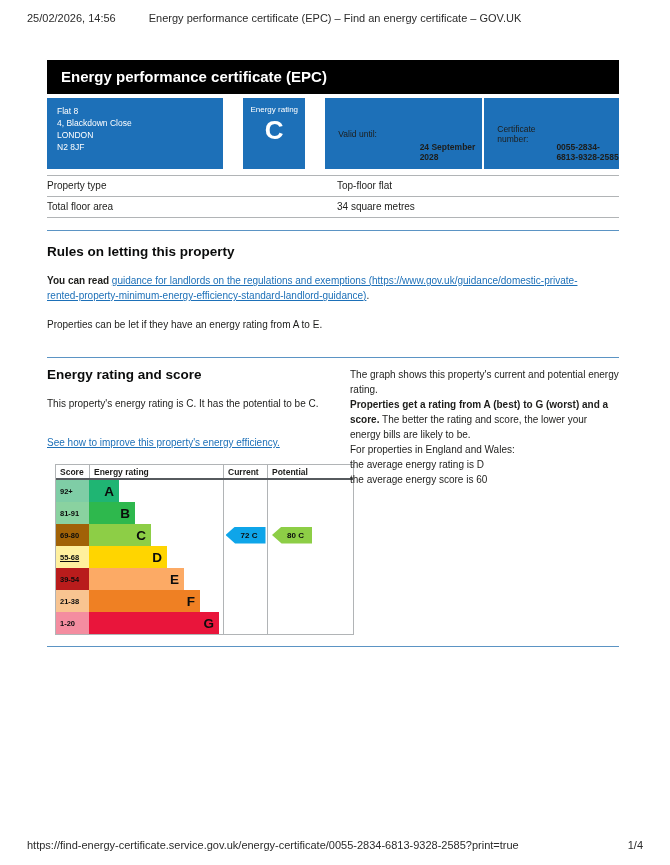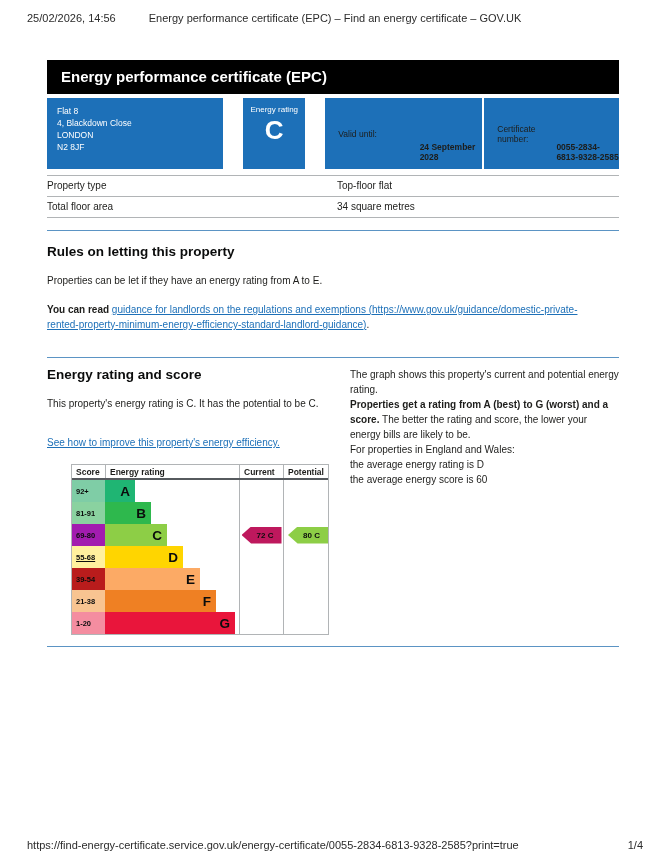--- a/index.html
+++ b/index.html
@@ -42,21 +42,21 @@
   .bold { font-weight:bold; }
 
   .two-col { display:flex; margin-top:9px; }
   .col-left { width:272px; }
   .col-right { margin-left:31px; width:269px; }
   .col-right p.body-text { margin-top:0; }
   .col-right p + p { margin-top:15px; }
   .improve-link { display:inline-block; margin-top:24px; font-size:10px; line-height:1.5; }
 
   
-  .epc-chart { margin-top:14px; margin-left:24px; width:258px; border:1px solid #b1b4b6; font-size:8.5px; }
+  .epc-chart { margin-top:14px; margin-left:8px; width:299px; border:1px solid #b1b4b6; font-size:8.5px; }
   .chart-row { display:flex; height:22px; }
   .chart-header { height:15px; border-bottom:2px solid #565a5e; font-weight:bold; }
   .chart-header .c-cell { display:flex; align-items:center; padding-left:4px; border-left:1px solid #b1b4b6; }
   .chart-header .c-cell:first-child { border-left:none; }
   .cell-score { width:33px; flex:none; }
   .cell-rating { width:134px; flex:none; }
   .cell-current { width:44px; flex:none; }
   .cell-potential { width:49px; flex:none; }
   .band-score { width:33px; flex:none; display:flex; align-items:center; padding-left:4px; font-size:7.5px; font-weight:bold; color:#0b0c0c; }
   .band-area { width:134px; flex:none; }
@@ -107,22 +107,22 @@
     </div>
     <div class="summary-row">
       <span class="slabel">Total floor area</span>
       <span>34 square metres</span>
     </div>
   </div>
 
   <hr class="blue-rule rule-1">
 
   <h2 class="section-heading">Rules on letting this property</h2>
+  <p class="body-text"><span class="bold">You can read </span><a href="#" class="gov-link">guidance for landlords on the regulations and exemptions (https://www.gov.uk/guidance/domestic-private-rented-property-minimum-energy-efficiency-standard-landlord-guidance)</a><span>.</span></p>
   <p class="body-text">Properties can be let if they have an energy rating from A to E.</p>
-  <p class="body-text"><span class="bold">You can read </span><a href="#" class="gov-link">guidance for landlords on the regulations and exemptions (https://www.gov.uk/guidance/domestic-private-rented-property-minimum-energy-efficiency-standard-landlord-guidance)</a><span>.</span></p>
 
   <hr class="blue-rule rule-2">
 
   <div class="two-col">
     <div class="col-left">
       <h2 class="section-heading" style="margin-top:0;">Energy rating and score</h2>
       <p class="body-text">This property's energy rating is C. It has the potential to be C.</p>
       <a href="#" class="gov-link improve-link">See how to improve this property's energy efficiency.</a>
 
       <div class="epc-chart">
@@ -142,26 +142,26 @@
           </div>
           <div class="chart-row">
             <div class="band-score" style="background: rgb(138, 210, 160);">81-91</div>
             <div class="band-area">
               <div class="band-bar" style="background: rgb(46, 184, 77); width: 46px;">B</div>
             </div>
             <div class="arrow-cell "></div>
             <div class="arrow-cell pot"></div>
           </div>
           <div class="chart-row">
-            <div class="band-score" style="background: #a21caf;">69-80</div>
+            <div class="band-score" style="background: #a16207;">69-80</div>
             <div class="band-area">
               <div class="band-bar" style="background: rgb(141, 206, 70); width: 62px;">C</div>
             </div>
             <div class="arrow-cell ">
-              <div class="rating-arrow" style="background: #be185d;">72 C</div>
+              <div class="rating-arrow" style="background: #0ea5e9;">72 C</div>
             </div>
             <div class="arrow-cell pot">
               <div class="rating-arrow" style="background: rgb(141, 206, 70);">80 C</div>
             </div>
           </div>
           <div class="chart-row">
             <div class="band-score" style="background: rgb(255, 240, 158); text-decoration: underline;">55-68</div>
             <div class="band-area">
               <div class="band-bar" style="background: rgb(255, 213, 0); width: 78px;">D</div>
             </div>

